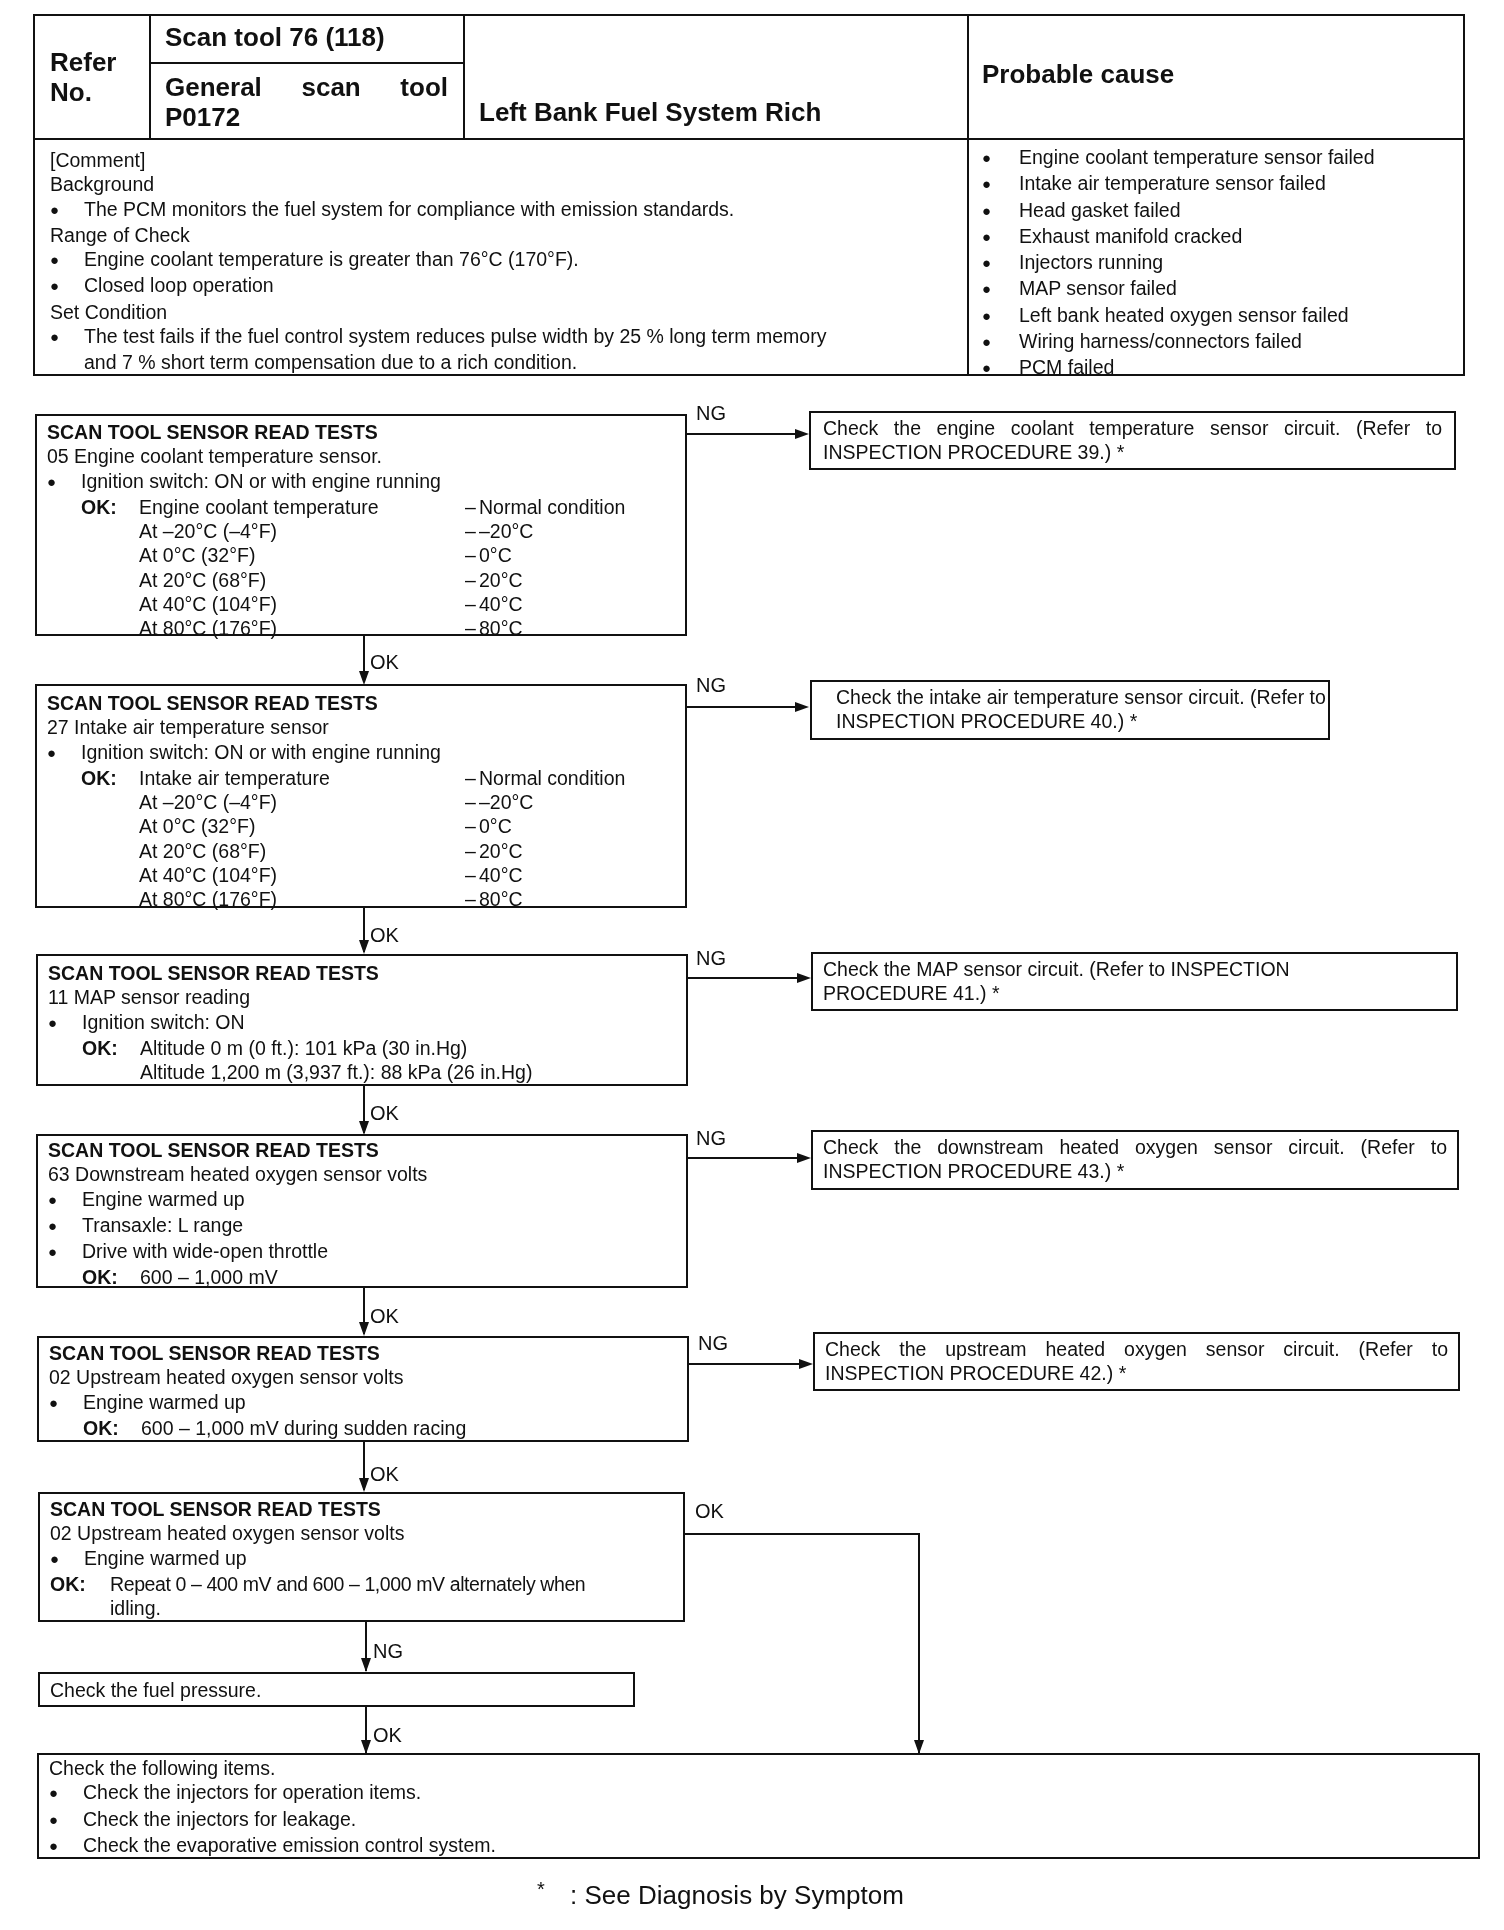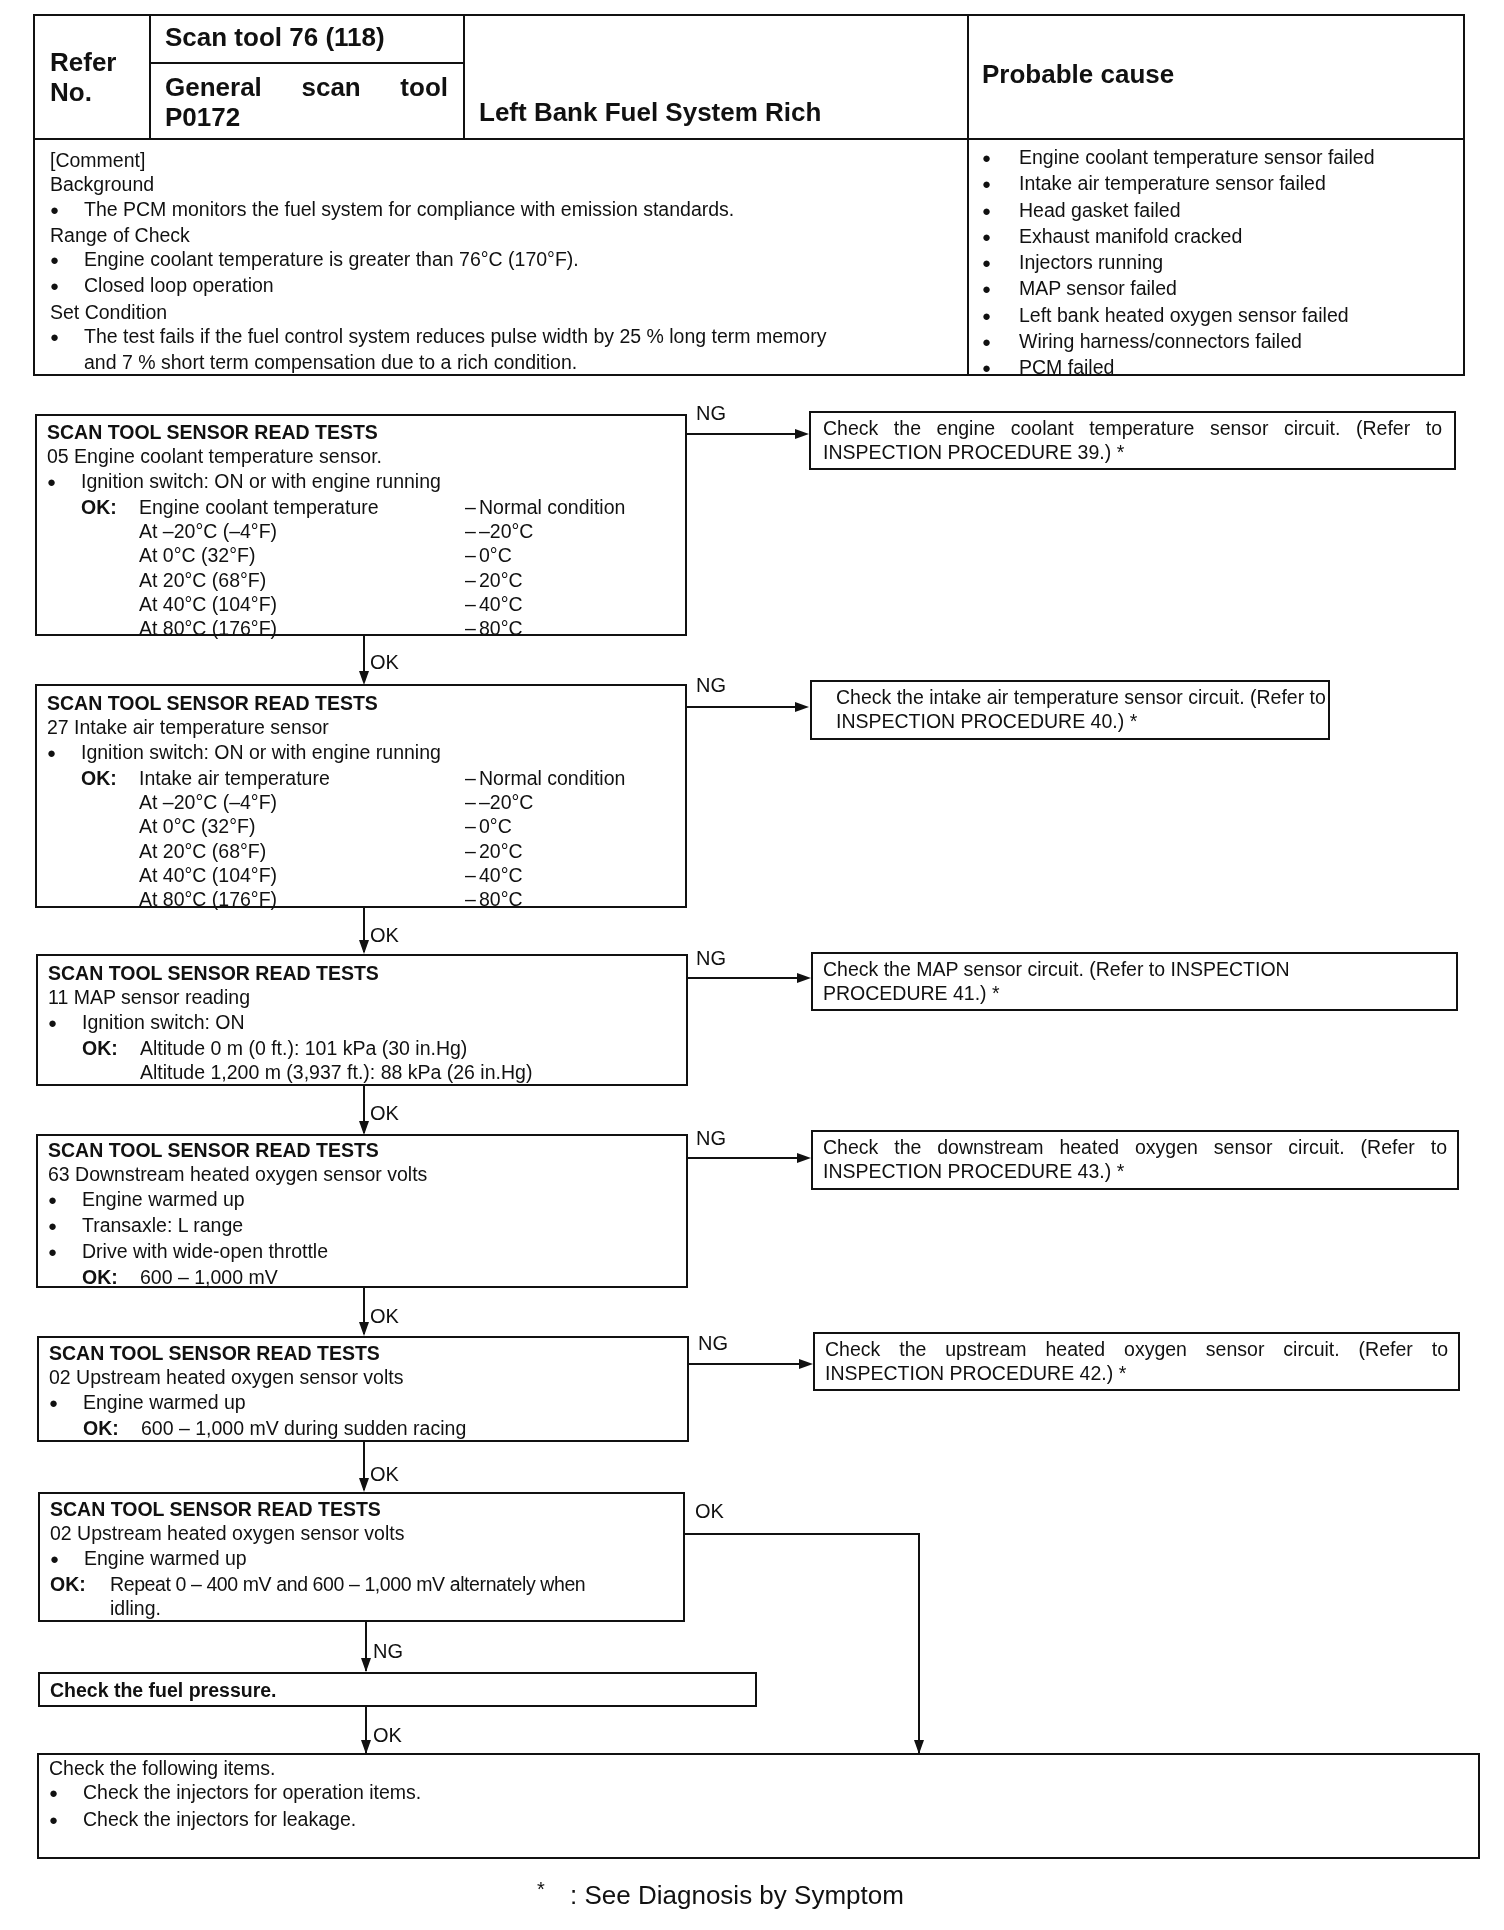--- a/index.html
+++ b/index.html
@@ -266,28 +266,29 @@
   <div><span class="bullet"></span><span>Engine warmed up</span></div>
   <div style="position:relative; height:24.3px;">
     <span class="b" style="position:absolute; left:0px;">OK:</span>
     <span style="position:absolute; left:60px; letter-spacing:-0.4px;">Repeat 0 – 400 mV and 600 – 1,000 mV alternately when</span>
   </div>
   <div style="position:relative; height:24.3px;">
     <span style="position:absolute; left:60px;">idling.</span>
   </div>
 </div>
 
-<div class="box txt" style="left:38px; top:1672px; width:719px; height:35px; padding:4px 10px;font-weight:bold;">
+<div class="box txt" style="left:38px; top:1672px; width:597px; height:35px; padding:4px 10px;">
   <div>Check the fuel pressure.</div>
 </div>
 
 <div class="box txt" style="left:37px; top:1753px; width:1443px; height:106px; padding:1px 10px;">
   <div>Check the following items.</div>
   <div id="final-items">
       <div><span class="bullet"></span><span>Check the injectors for operation items.</span></div>
       <div><span class="bullet"></span><span>Check the injectors for leakage.</span></div>
+      <div><span class="bullet"></span><span>Check the evaporative emission control system.</span></div>
     </div>
 </div>
 
 <div class="abs" style="left:537px; top:1880px; font-size:26px; line-height:30px;">
   <span style="font-size:20px; position:relative; top:-8px;">*</span>
   <span style="margin-left:18px;">: See Diagnosis by Symptom</span>
 </div>
 
 </body></html>

